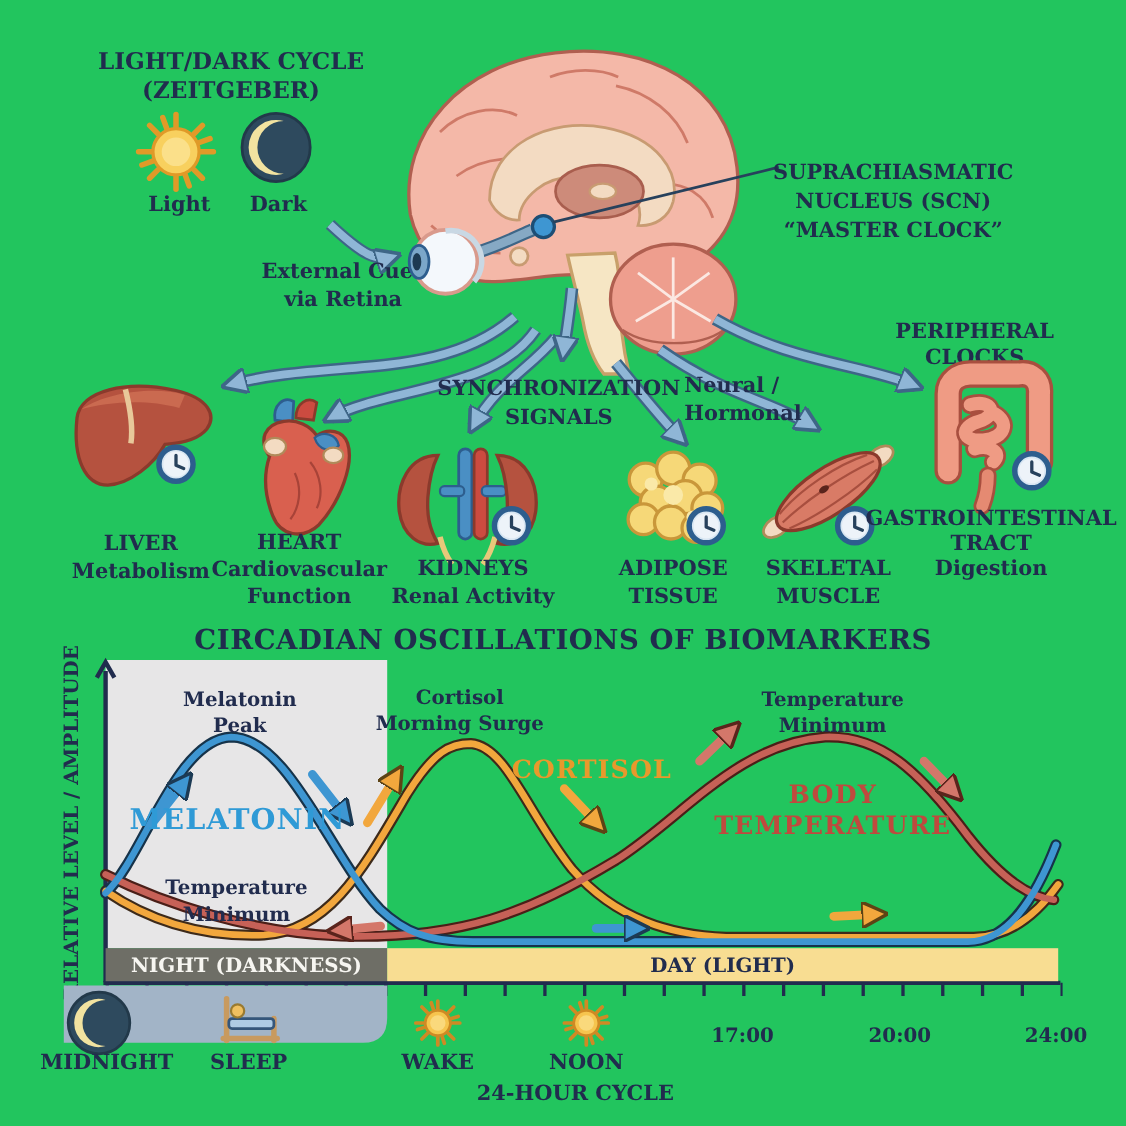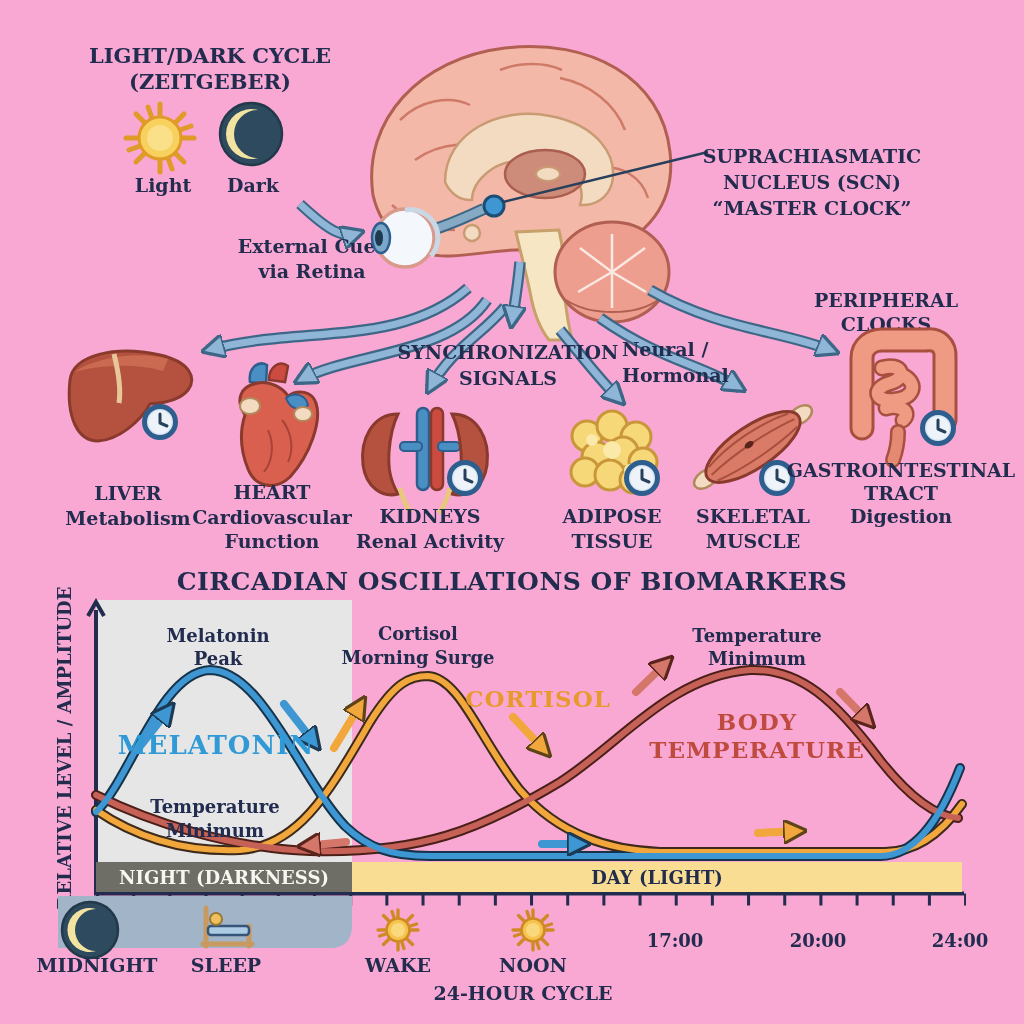--- a/index.html
+++ b/index.html
@@ -1,16 +1,16 @@
 <!DOCTYPE html>
 <html><head>
 <meta charset="utf-8">
 <style>
   html,body{margin:0;padding:0;background:#ffffff;}
-  .canvas{position:relative;width:1024px;height:1024px;background:#f9a8d4;overflow:hidden;}
+  .canvas{position:relative;width:1024px;height:1024px;background:#22c55e;overflow:hidden;}
   svg{display:block;}
   text{font-family:"DejaVu Serif","Liberation Serif",serif;font-weight:bold;fill:#212c4e;} .s18{font-size:18px;} .s19{font-size:19px;}
   .s21{font-size:21px;} .s25{font-size:25px;letter-spacing:.5px;}
   .blue{fill:#2f9ad6;font-size:26px;letter-spacing:1px;}
   .orange{fill:#e8992c;font-size:23px;letter-spacing:1px;}
   .red{fill:#bf4a3e;font-size:23px;letter-spacing:1px;}
   .white{fill:#f7f6f1;}
 </style>
 </head>
 <body>

